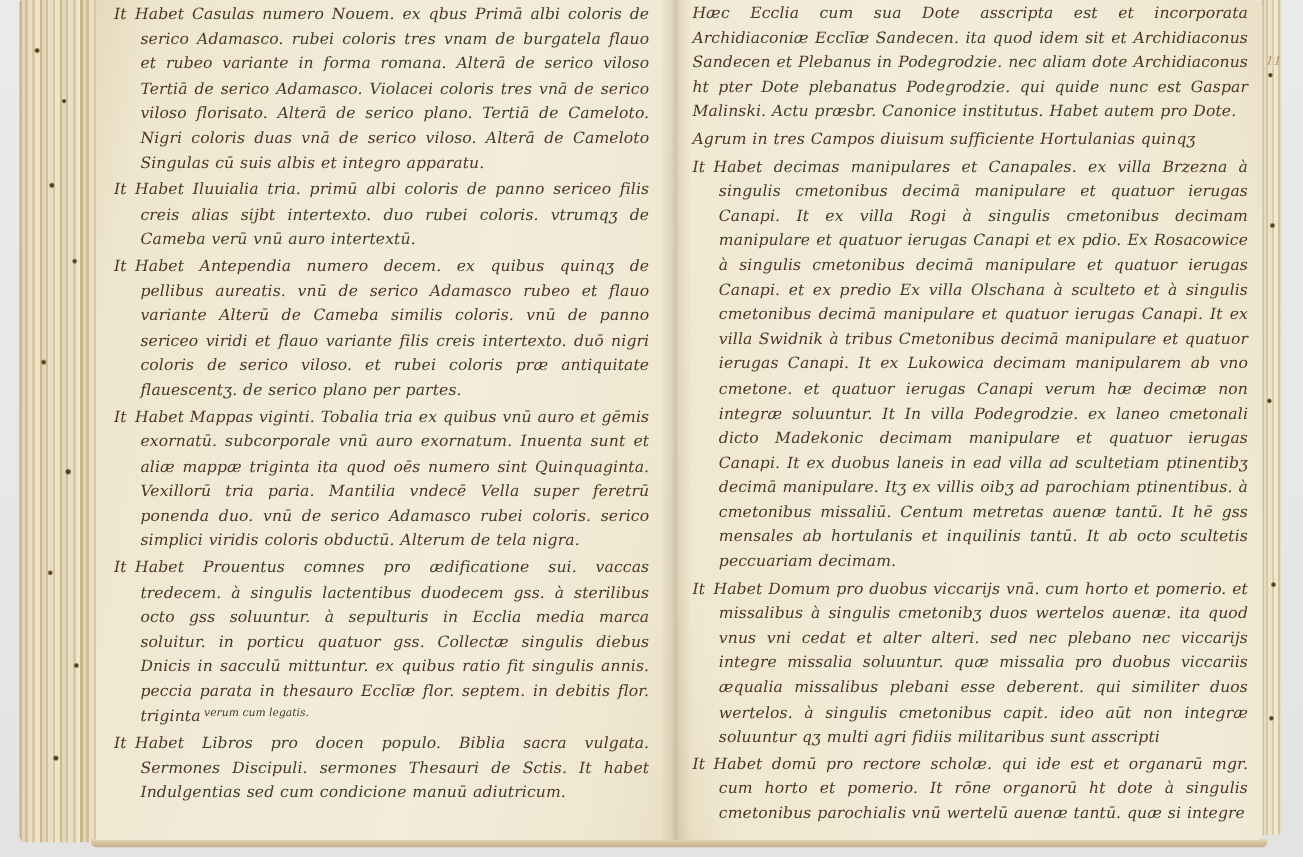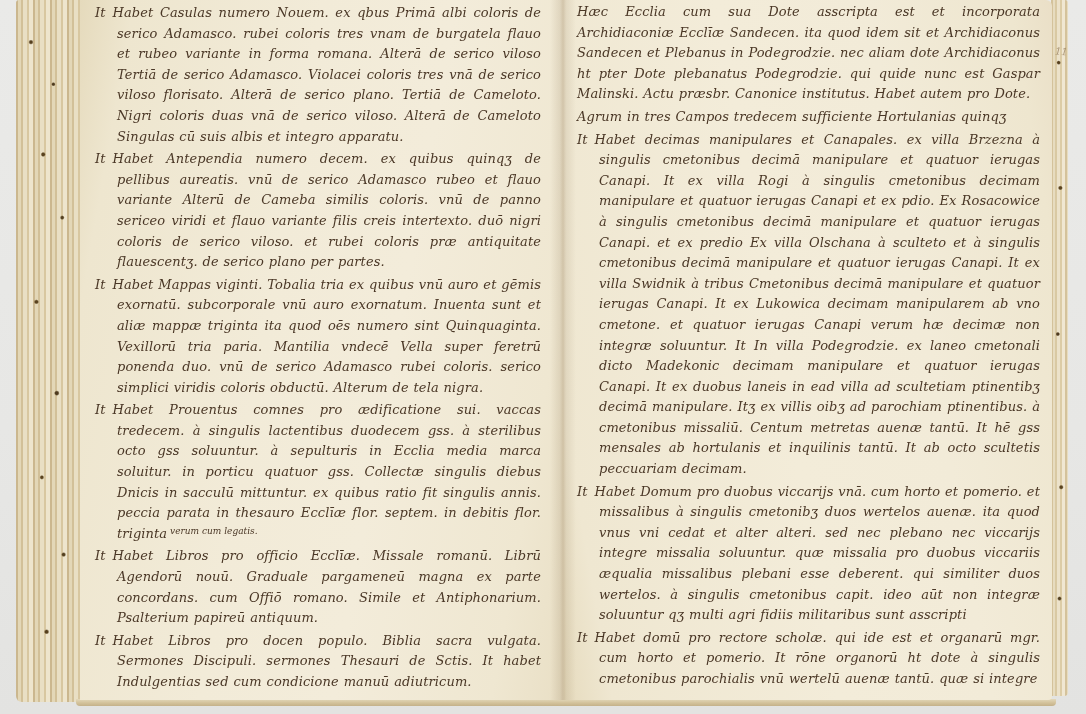--- a/index.html
+++ b/index.html
@@ -113,29 +113,29 @@
     <div class="edge-left"></div>
     <div class="edge-right"></div>
     <div class="edge-bottom"></div>
 
     <div class="page page-left"></div>
     <div class="page page-right"></div>
     <div class="gutter"></div>
 
     <div class="page-text pt-left">
         <div class="para hang"><span class="marker">It</span><span>Habet Casulas numero Nouem. ex qbus Primā albi coloris de serico Adamasco. rubei coloris tres vnam de burgatela flauo et rubeo variante in forma romana. Alterā de serico viloso Tertiā de serico Adamasco. Violacei coloris tres vnā de serico viloso florisato. Alterā de serico plano. Tertiā de Cameloto. Nigri coloris duas vnā de serico viloso. Alterā de Cameloto Singulas cū suis albis et integro apparatu.</span></div>
+        <div class="para hang"><span class="marker">It</span><span>Habet Iluuialia tria. primū albi coloris de panno sericeo filis creis alias sijbt intertexto. duo rubei coloris. vtrumqʒ de Cameba verū vnū auro intertextū.</span></div>
         <div class="para hang"><span class="marker">It</span><span>Habet Antependia numero decem. ex quibus quinqʒ de pellibus aureatis. vnū de serico Adamasco rubeo et flauo variante Alterū de Cameba similis coloris. vnū de panno sericeo viridi et flauo variante filis creis intertexto. duō nigri coloris de serico viloso. et rubei coloris præ antiquitate flauescentʒ. de serico plano per partes.</span></div>
         <div class="para hang"><span class="marker">It</span><span>Habet Mappas viginti. Tobalia tria ex quibus vnū auro et gēmis exornatū. subcorporale vnū auro exornatum. Inuenta sunt et aliæ mappæ triginta ita quod oēs numero sint Quinquaginta. Vexillorū tria paria. Mantilia vndecē Vella super feretrū ponenda duo. vnū de serico Adamasco rubei coloris. serico simplici viridis coloris obductū. Alterum de tela nigra.</span></div>
         <div class="para hang"><span class="marker">It</span><span>Habet Prouentus comnes pro ædificatione sui. vaccas tredecem. à singulis lactentibus duodecem gss. à sterilibus octo gss soluuntur. à sepulturis in Ecclia media marca soluitur. in porticu quatuor gss. Collectæ singulis diebus Dnicis in sacculū mittuntur. ex quibus ratio fit singulis annis. peccia parata in thesauro Ecclīæ flor. septem. in debitis flor. triginta</span><span class="note"> verum cum legatis.</span></div>
-        <div class="para hang"><span class="marker">It</span><span>Habet Libros pro officio Ecclīæ. Missale romanū. Librū Agendorū nouū. Graduale pargameneū magna ex parte concordans. cum Offiō romano. Simile et Antiphonarium. Psalterium papireū antiquum.</span></div>
         <div class="para hang"><span class="marker">It</span><span>Habet Libros pro docen populo. Biblia sacra vulgata. Sermones Discipuli. sermones Thesauri de Sctis. It habet Indulgentias sed cum condicione manuū adiutricum.</span></div>
       </div>
     <div class="page-text pt-right">
         <div class="para"><span>Hæc Ecclia cum sua Dote asscripta est et incorporata Archidiaconiæ Ecclīæ Sandecen. ita quod idem sit et Archidiaconus Sandecen et Plebanus in Podegrodzie. nec aliam dote Archidiaconus ht pter Dote plebanatus Podegrodzie. qui quide nunc est Gaspar Malinski. Actu præsbr. Canonice institutus. Habet autem pro Dote.</span></div>
-        <div class="para"><span>Agrum in tres Campos tredecem sufficiente Hortulanias quinqʒ</span></div>
+        <div class="para"><span>Agrum in tres Campos diuisum sufficiente Hortulanias quinqʒ</span></div>
         <div class="para hang"><span class="marker">It</span><span>Habet decimas manipulares et Canapales. ex villa Brzezna à singulis cmetonibus decimā manipulare et quatuor ierugas Canapi. It ex villa Rogi à singulis cmetonibus decimam manipulare et quatuor ierugas Canapi et ex pdio. Ex Rosacowice à singulis cmetonibus decimā manipulare et quatuor ierugas Canapi. et ex predio Ex villa Olschana à sculteto et à singulis cmetonibus decimā manipulare et quatuor ierugas Canapi. It ex villa Swidnik à tribus Cmetonibus decimā manipulare et quatuor ierugas Canapi. It ex Lukowica decimam manipularem ab vno cmetone. et quatuor ierugas Canapi verum hæ decimæ non integræ soluuntur. It In villa Podegrodzie. ex laneo cmetonali dicto Madekonic decimam manipulare et quatuor ierugas Canapi. It ex duobus laneis in ead villa ad scultetiam ptinentibʒ decimā manipulare. Itʒ ex villis oibʒ ad parochiam ptinentibus. à cmetonibus missaliū. Centum metretas auenæ tantū. It hē gss mensales ab hortulanis et inquilinis tantū. It ab octo scultetis peccuariam decimam.</span></div>
         <div class="para hang"><span class="marker">It</span><span>Habet Domum pro duobus viccarijs vnā. cum horto et pomerio. et missalibus à singulis cmetonibʒ duos wertelos auenæ. ita quod vnus vni cedat et alter alteri. sed nec plebano nec viccarijs integre missalia soluuntur. quæ missalia pro duobus viccariis æqualia missalibus plebani esse deberent. qui similiter duos wertelos. à singulis cmetonibus capit. ideo aūt non integræ soluuntur qʒ multi agri fidiis militaribus sunt asscripti</span></div>
         <div class="para hang"><span class="marker">It</span><span>Habet domū pro rectore scholæ. qui ide est et organarū mgr. cum horto et pomerio. It rōne organorū ht dote à singulis cmetonibus parochialis vnū wertelū auenæ tantū. quæ si integre</span></div>
       </div>
 
     <div class="folio">11</div>
   </div>
 </div>
 
 </body></html>

